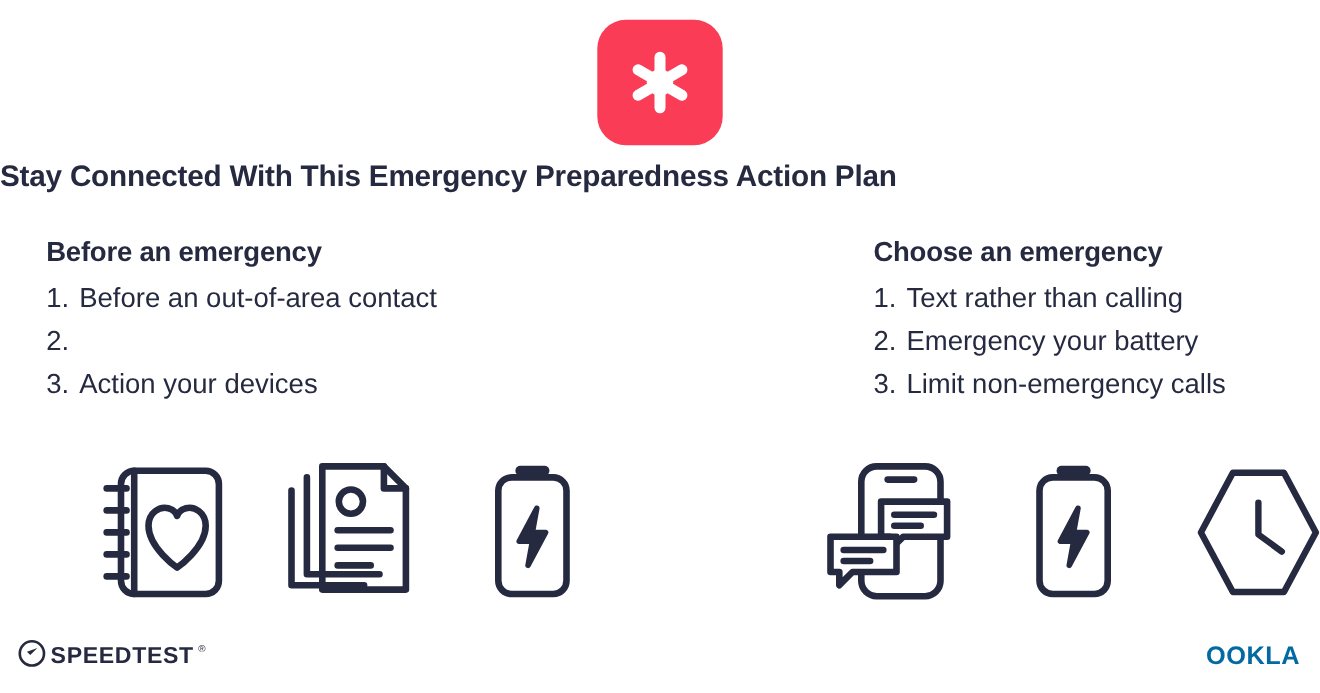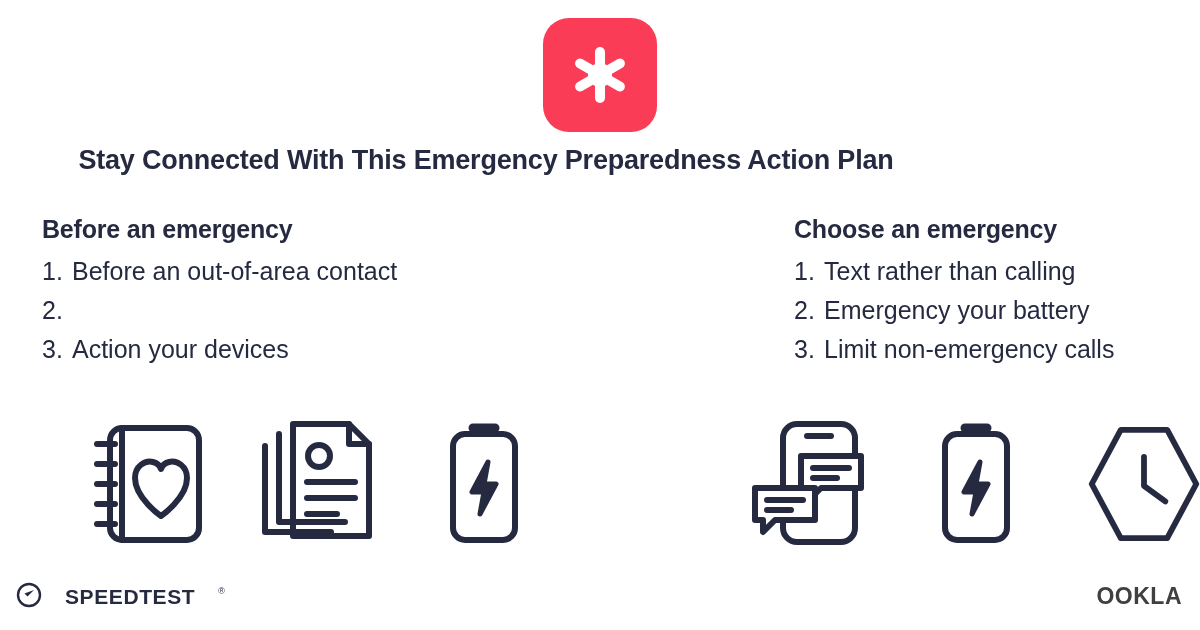--- a/index.html
+++ b/index.html
@@ -36,21 +36,20 @@
     justify-content: center;
   }
   .hero-mark svg { display: block; }
 
   
   .title {
     position: absolute;
     top: 145px;
     left: 0;
     width: 972px;
-    text-align: center;
     font-size: 27px;
     font-weight: bold;
     letter-spacing: -0.2px;
     color: #262a40;
   }
 
   
   .columns {
     position: absolute;
     top: 215px;
@@ -119,21 +118,21 @@
   }
   .icon-box svg { display: block; }
 
   
   .footer-left {
     position: absolute;
     left: 16px;
     bottom: 18px;
     display: flex;
     align-items: center;
-    gap: 23px;
+    gap: 4px;
     text-align: right;
   }
   .footer-left .wordmark {
     font-size: 21px;
     font-weight: bold;
     letter-spacing: 0.6px;
     color: #262a40;
   }
   .footer-left .tm {
     font-size: 9px;
@@ -143,21 +142,21 @@
   }
   .footer-right {
     position: absolute;
     right: 18px;
     bottom: 20px;
     display: flex;
     align-items: flex-end;
     font-size: 23px;
     font-weight: bold;
     letter-spacing: 0.5px;
-    color: #404040;
+    color: #0369a1;
   }
 </style>
 </head>
 <body>
 
 <div class="page">
 
   <div class="hero-mark">
     <span>
       <svg width="64" height="64" viewBox="0 0 64 64" aria-hidden="true">

